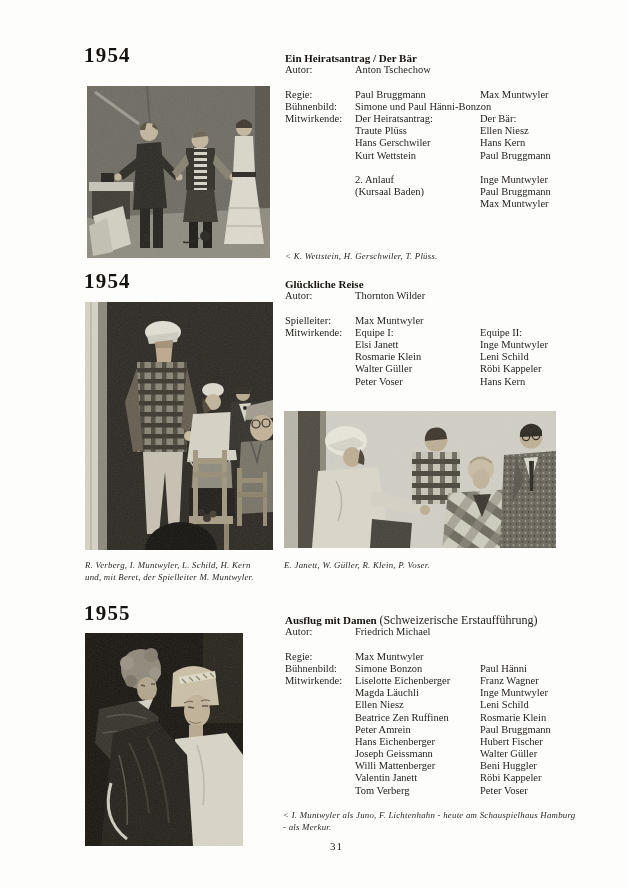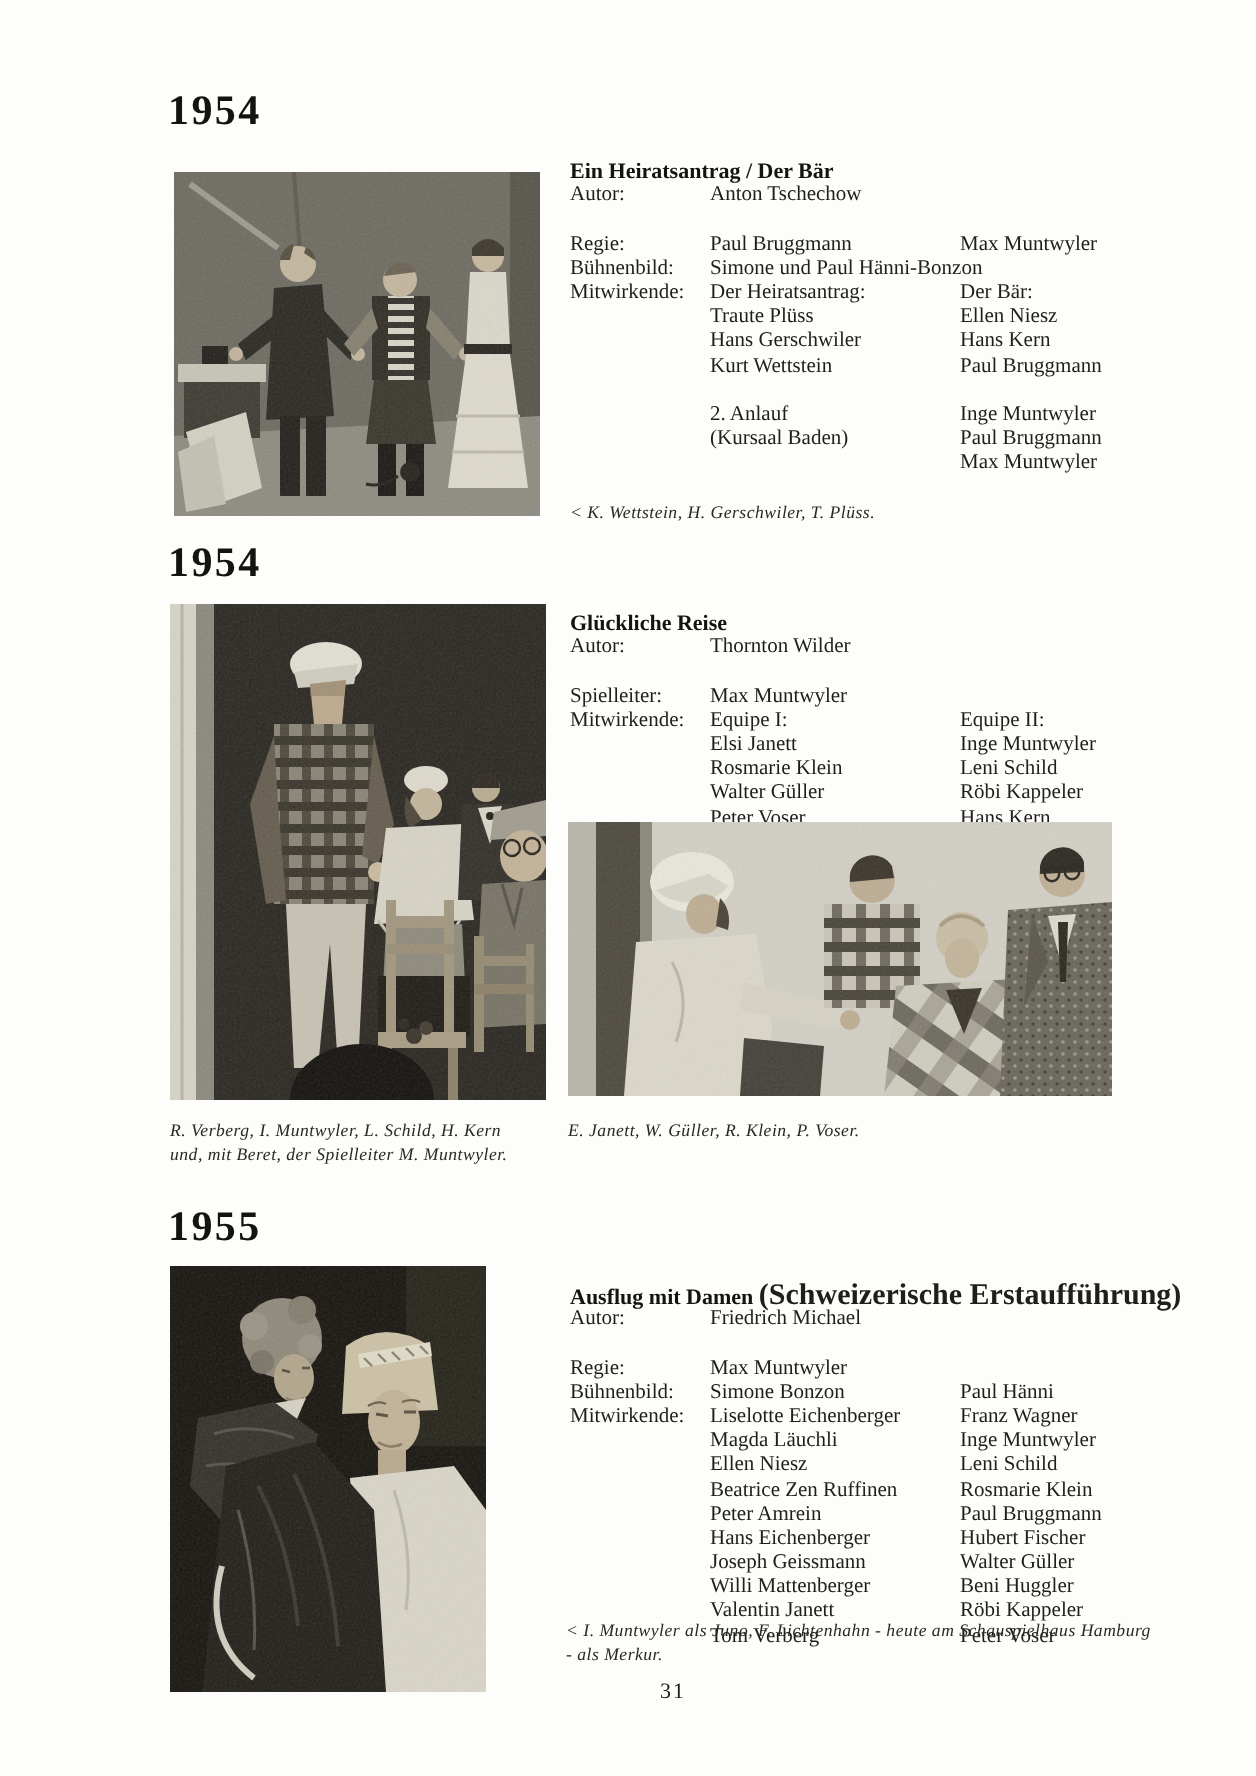--- a/index.html
+++ b/index.html
@@ -1,22 +1,22 @@
 <!DOCTYPE html>
 <html><head>
 <meta charset="utf-8">
 <style>
   html,body{margin:0;padding:0;background:#ffffff;}
   .page{position:relative;width:628px;height:888px;background:#fdfdfb;overflow:hidden;
         font-family:"Liberation Serif","DejaVu Serif",serif;color:#201e1a;}
   .year{position:absolute;left:84px;font-size:21px;font-weight:bold;letter-spacing:1.2px;color:#15130f;}
-  .pblock{position:absolute;left:285px;margin-top:28px;}
+  .pblock{position:absolute;left:285px;}
   .title-row{height:12.2px;line-height:12.2px;font-size:11px;white-space:nowrap;}
   .title-bold{font-weight:bold;color:#15130f;}
-  .title-note{font-weight:bold;font-size:15px;}
+  .title-note{font-weight:normal;font-size:12px;}
   .crow{display:flex;height:12.2px;line-height:12.2px;font-size:10.5px;white-space:nowrap;}
   .crow .lbl{width:70px;flex:none;}
   .crow .c1{width:125px;flex:none;}
   .crow .c2{flex:none;}
   .sp{height:12.2px;}
   .caption{position:absolute;font-style:italic;font-size:8.8px;line-height:11.8px;
            color:#2b2824;letter-spacing:0.25px;}
   .photo{position:absolute;overflow:hidden;background:#777;}
   .photo svg{display:block;width:100%;height:100%;}
   .pagenum{position:absolute;left:330px;top:840px;font-size:11px;letter-spacing:1px;}

